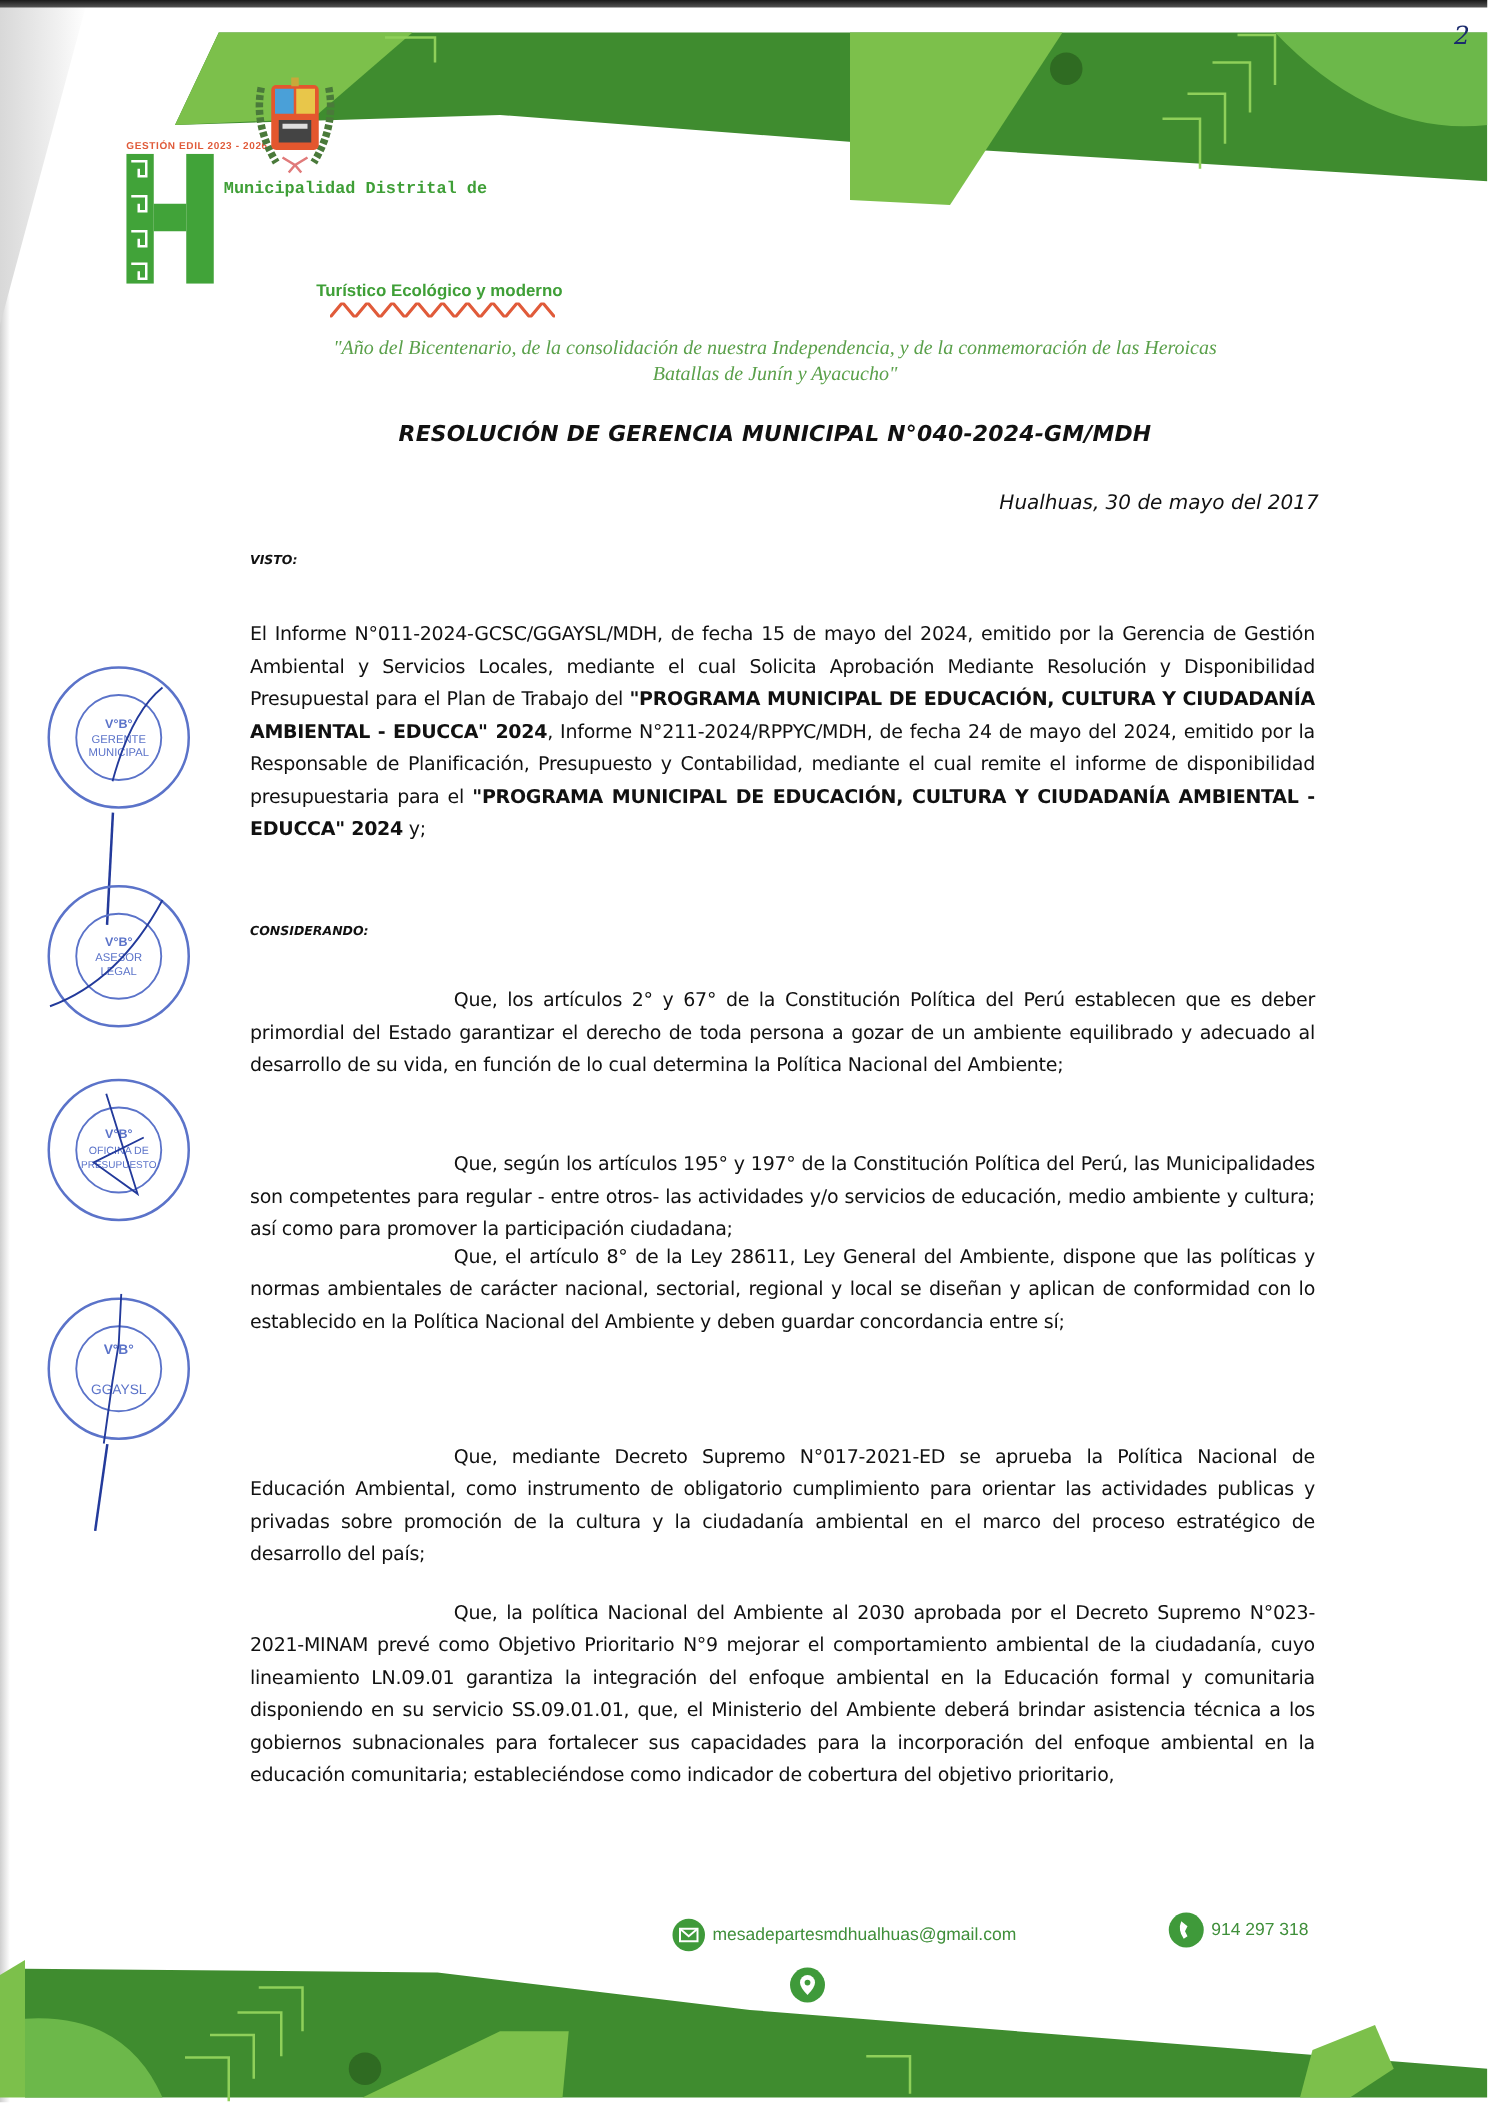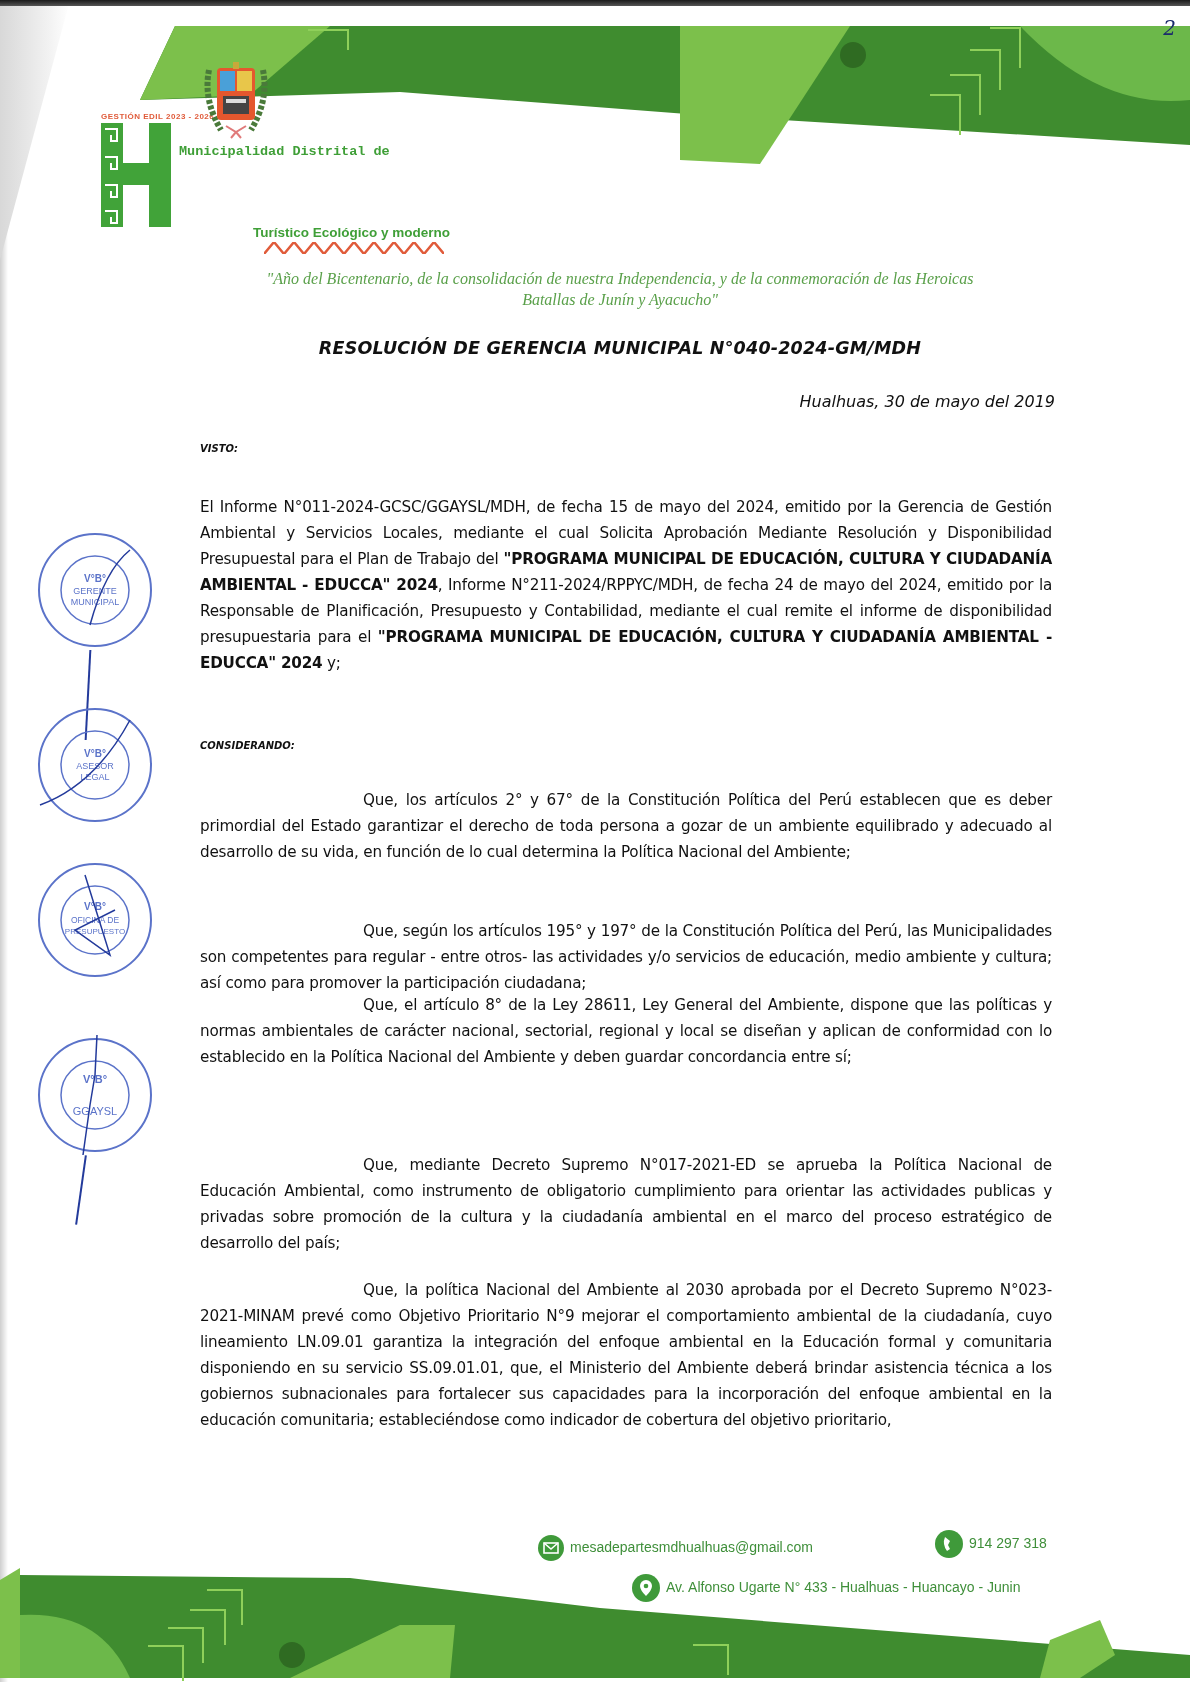--- a/index.html
+++ b/index.html
@@ -129,21 +129,21 @@
     <path d="M0,12 L10,0 L20,12 L30,0 L40,12 L50,0 L60,12 L70,0 L80,12 L90,0 L100,12 L110,0 L120,12 L130,0 L140,12 L150,0 L160,12 L170,0 L180,12" stroke="#e05b3a" stroke-width="2.5" fill="none"></path>
   </svg>
 </div>
 
 <div class="year-motto">
   <div>"Año del Bicentenario, de la consolidación de nuestra Independencia, y de la conmemoración de las Heroicas</div>
   <div>Batallas de Junín y Ayacucho"</div>
 </div>
 
 <div class="title">RESOLUCIÓN DE GERENCIA MUNICIPAL N°040-2024-GM/MDH</div>
-<div class="date-line">Hualhuas, 30 de mayo del 2019</div>
+<div class="date-line">Hualhuas, 30 de mayo del 2017</div>
 
 <div class="section-head" style="top:443px;">VISTO:</div>
 
 <div class="para" style="top:494px;"><span>El Informe N°011-2024-GCSC/GGAYSL/MDH, de fecha 15 de mayo del 2024, emitido por la Gerencia de Gestión Ambiental y Servicios Locales, mediante el cual Solicita Aprobación Mediante Resolución y Disponibilidad Presupuestal para el Plan de Trabajo del </span><b>"PROGRAMA MUNICIPAL DE EDUCACIÓN, CULTURA Y CIUDADANÍA AMBIENTAL - EDUCCA" 2024</b><span>, Informe N°211-2024/RPPYC/MDH, de fecha 24 de mayo del 2024, emitido por la Responsable de Planificación, Presupuesto y Contabilidad, mediante el cual remite el informe de disponibilidad presupuestaria para el </span><b>"PROGRAMA MUNICIPAL DE EDUCACIÓN, CULTURA Y CIUDADANÍA AMBIENTAL - EDUCCA" 2024</b><span> y;</span></div>
 
 <div class="section-head" style="top:740px;">CONSIDERANDO:</div>
 
 <div class="para" style="top:787px;"><span class="indent"></span><span>Que, los artículos 2° y 67° de la Constitución Política del Perú establecen que es deber primordial del Estado garantizar el derecho de toda persona a gozar de un ambiente equilibrado y adecuado al desarrollo de su vida, en función de lo cual determina la Política Nacional del Ambiente;</span></div>
 <div class="para" style="top:918px;"><span class="indent"></span><span>Que, según los artículos 195° y 197° de la Constitución Política del Perú, las Municipalidades son competentes para regular - entre otros- las actividades y/o servicios de educación, medio ambiente y cultura; así como para promover la participación ciudadana;</span></div>
 <div class="para" style="top:992px;"><span class="indent"></span><span>Que, el artículo 8° de la Ley 28611, Ley General del Ambiente, dispone que las políticas y normas ambientales de carácter nacional, sectorial, regional y local se diseñan y aplican de conformidad con lo establecido en la Política Nacional del Ambiente y deben guardar concordancia entre sí;</span></div>
@@ -212,14 +212,14 @@
         <path d="M10,7 Q7,14 12,21 L15,19 L13,15 L15,11 Z" fill="#fff"></path>
       </svg>
   </span><span>914 297 318</span>
 </div>
 <div class="contact" style="left:632px;top:1574px;">
   <span class="icon-circle" style="width:28px;height:28px;">
     <svg width="28" height="28" viewBox="0 0 28 28">
         <path d="M14,6 a6,6 0 0 1 6,6 q0,4 -6,10 q-6,-6 -6,-10 a6,6 0 0 1 6,-6 Z" fill="#fff"></path>
         <circle cx="14" cy="12" r="2.3" fill="#3f9a3a"></circle>
       </svg>
-  </span><span>Av. Alfonso Ugarte N° 433 - Hualhuas - Huancayo - Junin</span>
+  </span>
 </div>
 
 </body></html>

